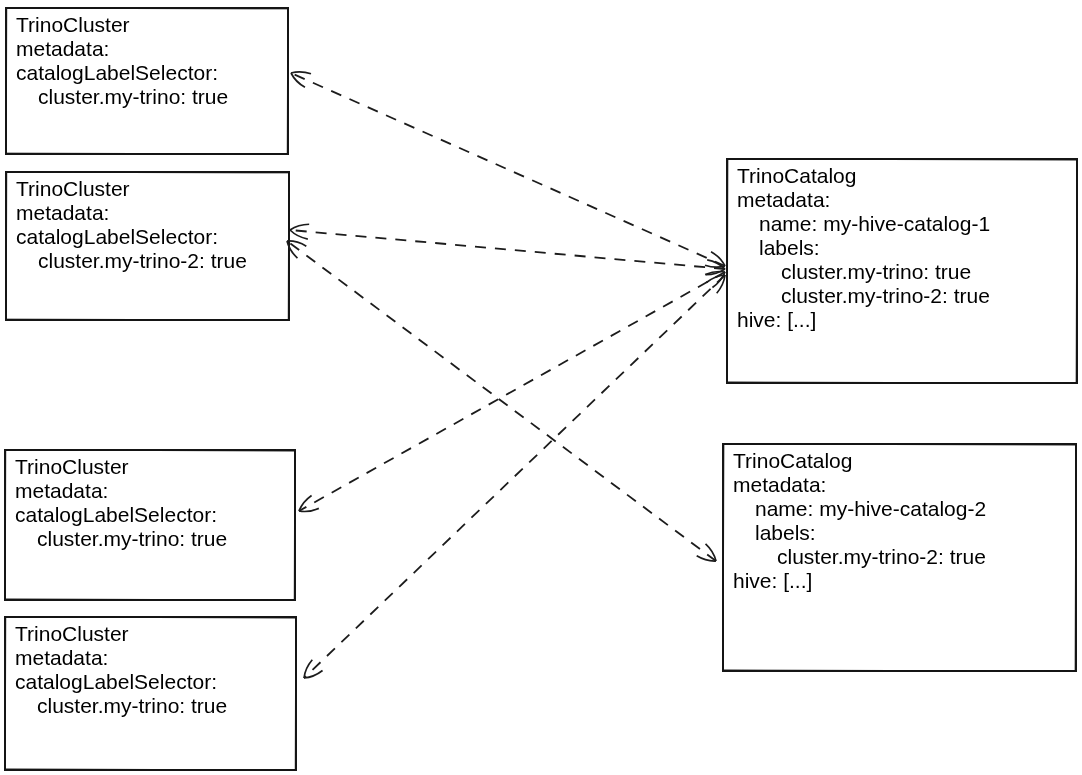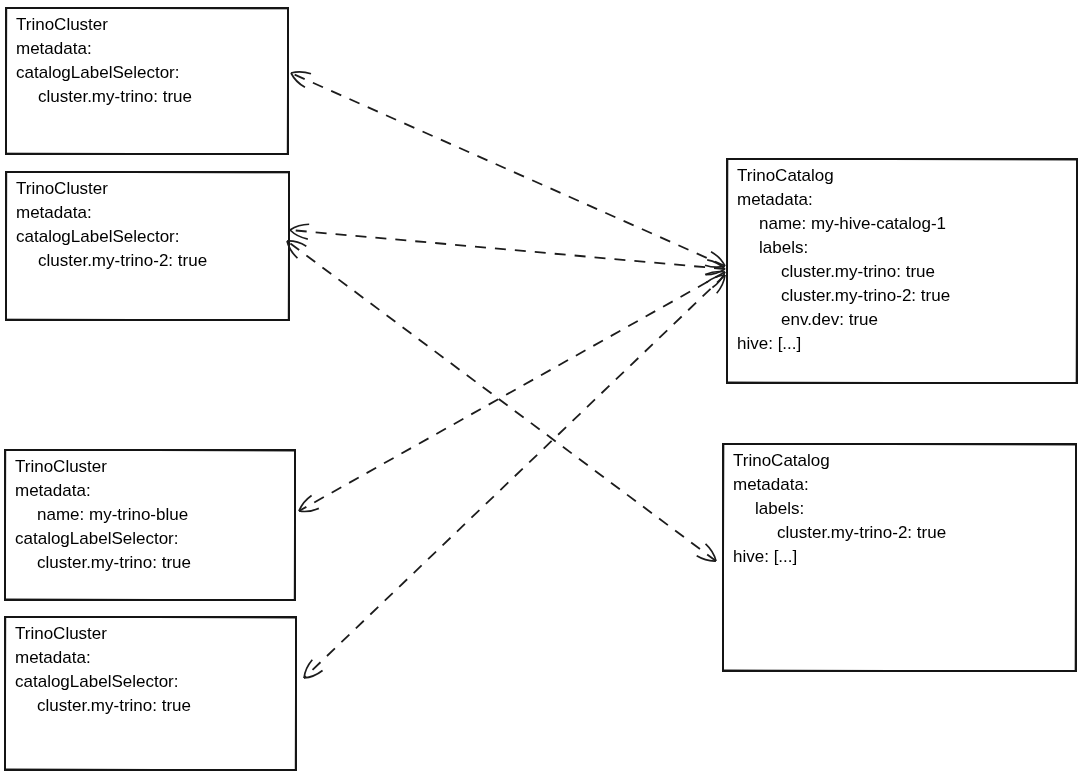--- a/index.html
+++ b/index.html
@@ -21,21 +21,21 @@
   .node::after{
     content:"";
     position:absolute;
     inset:-1px;
     border:1px solid rgba(20,20,20,0.65);
     transform:rotate(0.25deg);
     pointer-events:none;
   }
   .line{
     display:block;
-    font-size:17px;
+    font-size:21px;
     line-height:24px;
     color:#000000;
     white-space:nowrap;
   }
   .ind1{padding-left:22px;}
   .ind2{padding-left:44px;}
   .edges{
     position:absolute;
     left:0;top:0;
     pointer-events:none;
@@ -56,46 +56,45 @@
   <div class="node" style="left:5px;top:171px;width:285px;height:150px;">
     <span class="line">TrinoCluster</span>
     <span class="line">metadata:</span>
     <span class="line">catalogLabelSelector:</span>
     <span class="line ind1">cluster.my-trino-2: true</span>
   </div>
 
   <div class="node" style="left:4px;top:449px;width:292px;height:152px;">
     <span class="line">TrinoCluster</span>
     <span class="line">metadata:</span>
-    <span class="line ind1">name: my-trino-blue</span>
     <span class="line">catalogLabelSelector:</span>
     <span class="line ind1">cluster.my-trino: true</span>
   </div>
 
   <div class="node" style="left:4px;top:616px;width:293px;height:155px;">
     <span class="line">TrinoCluster</span>
     <span class="line">metadata:</span>
     <span class="line">catalogLabelSelector:</span>
     <span class="line ind1">cluster.my-trino: true</span>
   </div>
 
   <div class="node" style="left:726px;top:158px;width:352px;height:226px;">
     <span class="line">TrinoCatalog</span>
     <span class="line">metadata:</span>
     <span class="line ind1">name: my-hive-catalog-1</span>
     <span class="line ind1">labels:</span>
     <span class="line ind2">cluster.my-trino: true</span>
     <span class="line ind2">cluster.my-trino-2: true</span>
-    <span class="line ind2">env.dev: true</span>
     <span class="line">hive: [...]</span>
   </div>
 
   <div class="node" style="left:722px;top:443px;width:355px;height:229px;">
     <span class="line">TrinoCatalog</span>
     <span class="line">metadata:</span>
+    <span class="line ind1">name: my-hive-catalog-2</span>
     <span class="line ind1">labels:</span>
     <span class="line ind2">cluster.my-trino-2: true</span>
     <span class="line">hive: [...]</span>
   </div>
 
   <svg class="edges" width="1082" height="775" viewBox="0 0 1082 775">
       <g>
         <line x1="725" y1="266" x2="291" y2="73" stroke="#1c1c1c" stroke-width="1.8" stroke-dasharray="11 9"></line>
         <path d="M 304.9565260062773 87.32534054869575 Q 295.5142192619324 81.92310621113515 291 73" fill="none" stroke="#1c1c1c" stroke-width="1.7"></path>
         <path d="M 310.9852269467 73.76857263085404 Q 300.64945180703893 70.37548484027376 291 73" fill="none" stroke="#1c1c1c" stroke-width="1.7"></path>

